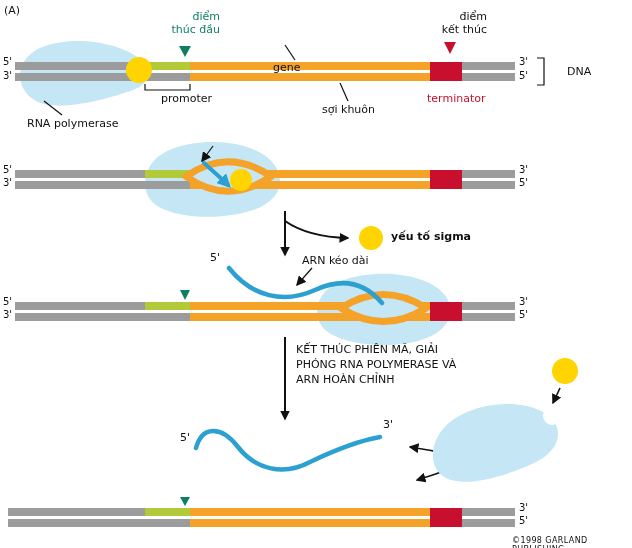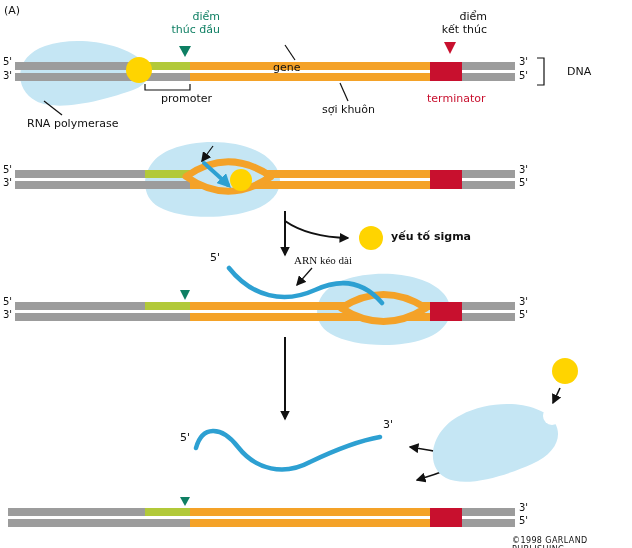--- a/index.html
+++ b/index.html
@@ -124,27 +124,32 @@
 
 
   <div class="prime" style="left:3px;  top:164px;">5'</div>
   <div class="prime" style="left:3px;  top:177px;">3'</div>
   <div class="prime" style="left:519px; top:164px;">3'</div>
   <div class="prime" style="left:519px; top:177px;">5'</div>
 
   <div class="lbl" style="left:391px; top:230px;font-weight:bold;">yếu tố sigma</div>
 
   <div class="lbl" style="left:210px; top:251px;">5'</div>
-  <div class="lbl" style="left:294px; top:254px;font-family:Liberation Serif, serif;">ARN kéo dài</div>
+  <div class="lbl" style="left:302px; top:254px;">ARN kéo dài</div>
 
   <div class="prime" style="left:3px;  top:296px;">5'</div>
   <div class="prime" style="left:3px;  top:309px;">3'</div>
   <div class="prime" style="left:519px; top:296px;">3'</div>
   <div class="prime" style="left:519px; top:309px;">5'</div>
 
+  <div class="capsblock" style="left:296px; top:342px; width:210px;">
+    <span class="line" style="display:block;">KẾT THÚC PHIÊN MÃ, GIẢI</span>
+    <span class="line" style="display:block;">PHÓNG RNA POLYMERASE VÀ</span>
+    <span class="line" style="display:block;">ARN HOÀN CHỈNH</span>
+  </div>
 
   <div class="lbl" style="left:180px; top:431px;">5'</div>
   <div class="lbl" style="left:383px; top:418px;">3'</div>
 
 
   <div class="prime" style="left:519px; top:502px;">3'</div>
   <div class="prime" style="left:519px; top:515px;">5'</div>
 
   <div class="copyright" style="left:512px; top:536px;">©1998 GARLAND PUBLISHING</div>
 

